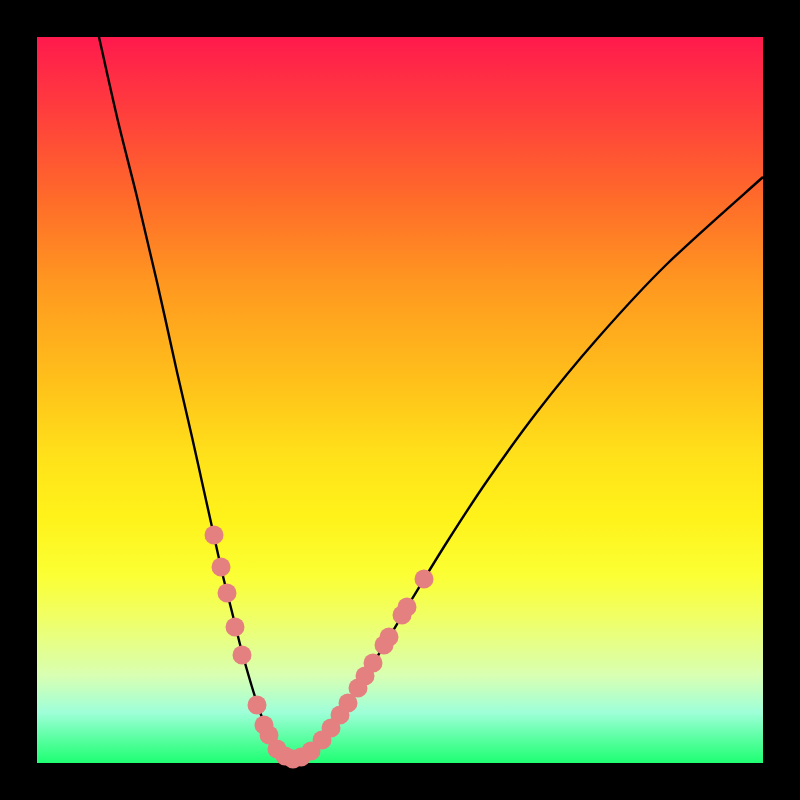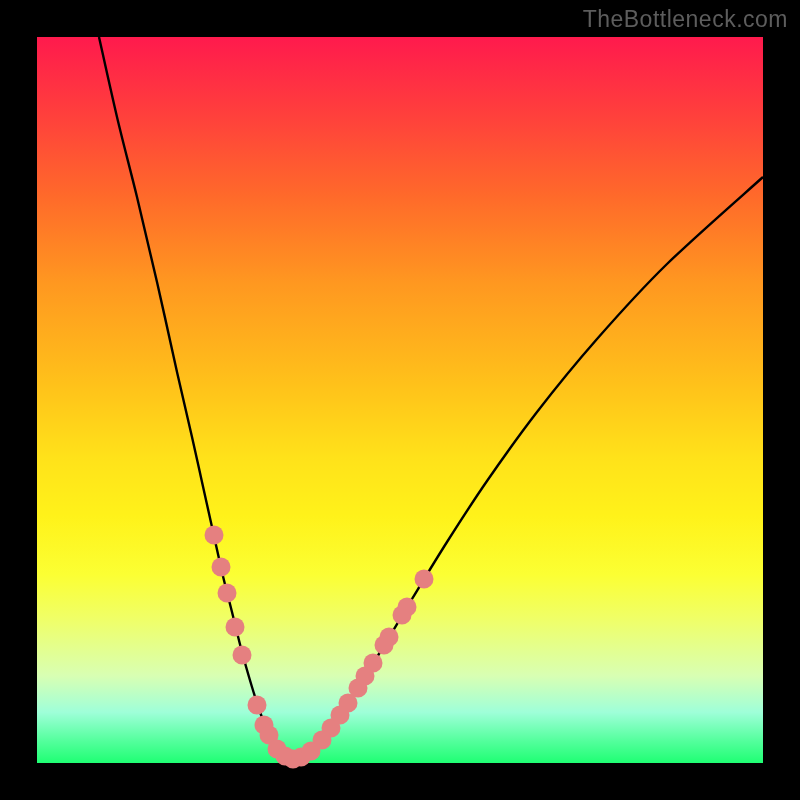--- a/index.html
+++ b/index.html
@@ -55,21 +55,20 @@
     top: 0;
     width: 726px;
     height: 726px;
     overflow: visible;
   }
 </style>
 </head>
 <body>
 
 <div class="frame">
-  <div class="watermark">TheBottleneck.com</div>
   <div class="plot">
     <svg class="curve" viewBox="0 0 726 726">
       <path id="curve-path" fill="none" stroke="#000000" stroke-width="2.4" d="M 62 0 C 65.0 13.3, 73.7 53.3, 80 80 C 86.3 106.7, 93.3 132.5, 100 160 C 106.7 187.5, 113.3 215.8, 120 245 C 126.7 274.2, 134.2 309.2, 140 335 C 145.8 360.8, 150.8 381.7, 155 400 C 159.2 418.3, 161.7 430.0, 165 445 C 168.3 460.0, 171.7 475.0, 175 490 C 178.3 505.0, 181.7 520.8, 185 535 C 188.3 549.2, 191.7 561.7, 195 575 C 198.3 588.3, 201.7 602.5, 205 615 C 208.3 627.5, 212.0 640.0, 215 650 C 218.0 660.0, 220.5 667.8, 223 675 C 225.5 682.2, 227.7 687.8, 230 693 C 232.3 698.2, 234.7 702.3, 237 706 C 239.3 709.7, 241.7 712.7, 244 715 C 246.3 717.3, 248.7 718.8, 251 720 C 253.3 721.2, 255.5 722.0, 258 722 C 260.5 722.0, 263.2 721.5, 266 720 C 268.8 718.5, 271.7 716.0, 275 713 C 278.3 710.0, 281.8 707.0, 286 702 C 290.2 697.0, 294.3 691.3, 300 683 C 305.7 674.7, 312.5 663.8, 320 652 C 327.5 640.2, 335.8 627.0, 345 612 C 354.2 597.0, 364.2 579.8, 375 562 C 385.8 544.2, 397.5 524.7, 410 505 C 422.5 485.3, 435.0 465.7, 450 444 C 465.0 422.3, 481.7 398.7, 500 375 C 518.3 351.3, 538.3 326.7, 560 302 C 581.7 277.3, 602.3 254.0, 630 227 C 657.7 200.0, 710.0 154.5, 726 140"></path>
       <g id="dots">
           <circle cx="177" cy="498" r="9.5" fill="#e58080" stroke="#cc6f6f" stroke-width="0"></circle>
           <circle cx="184" cy="530" r="9.5" fill="#e58080" stroke="#cc6f6f" stroke-width="0"></circle>
           <circle cx="190" cy="556" r="9.5" fill="#e58080" stroke="#cc6f6f" stroke-width="0"></circle>
           <circle cx="198" cy="590" r="9.5" fill="#e58080" stroke="#cc6f6f" stroke-width="0"></circle>
           <circle cx="205" cy="618" r="9.5" fill="#e58080" stroke="#cc6f6f" stroke-width="0"></circle>
           <circle cx="220" cy="668" r="9.5" fill="#e58080" stroke="#cc6f6f" stroke-width="0"></circle>

